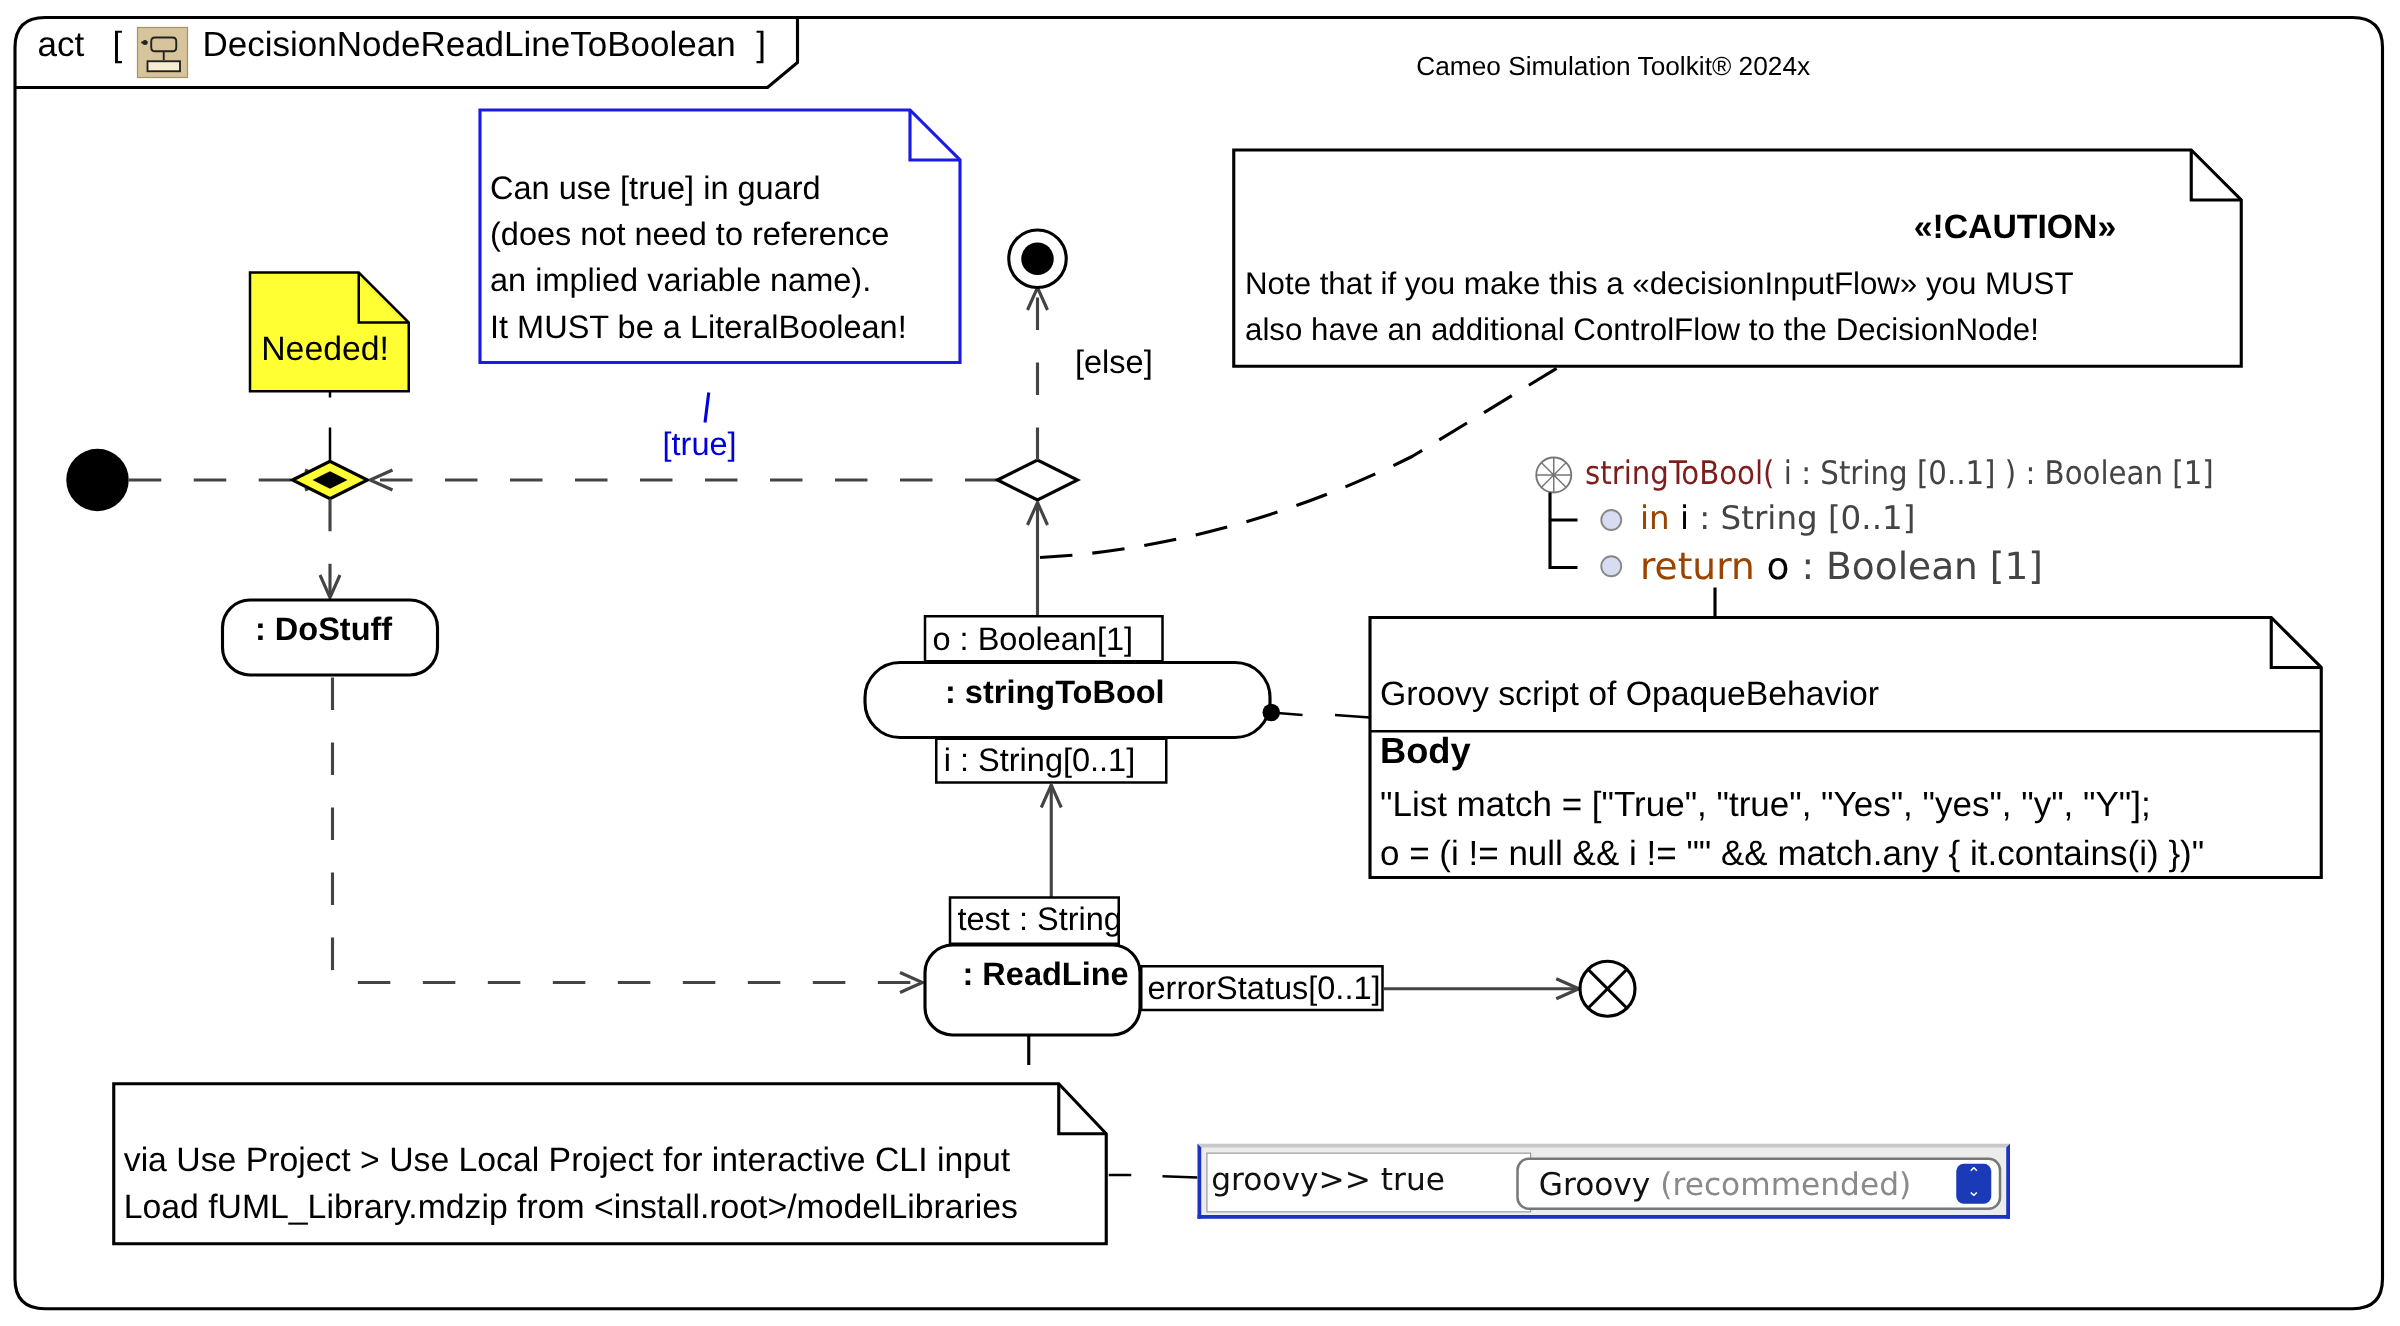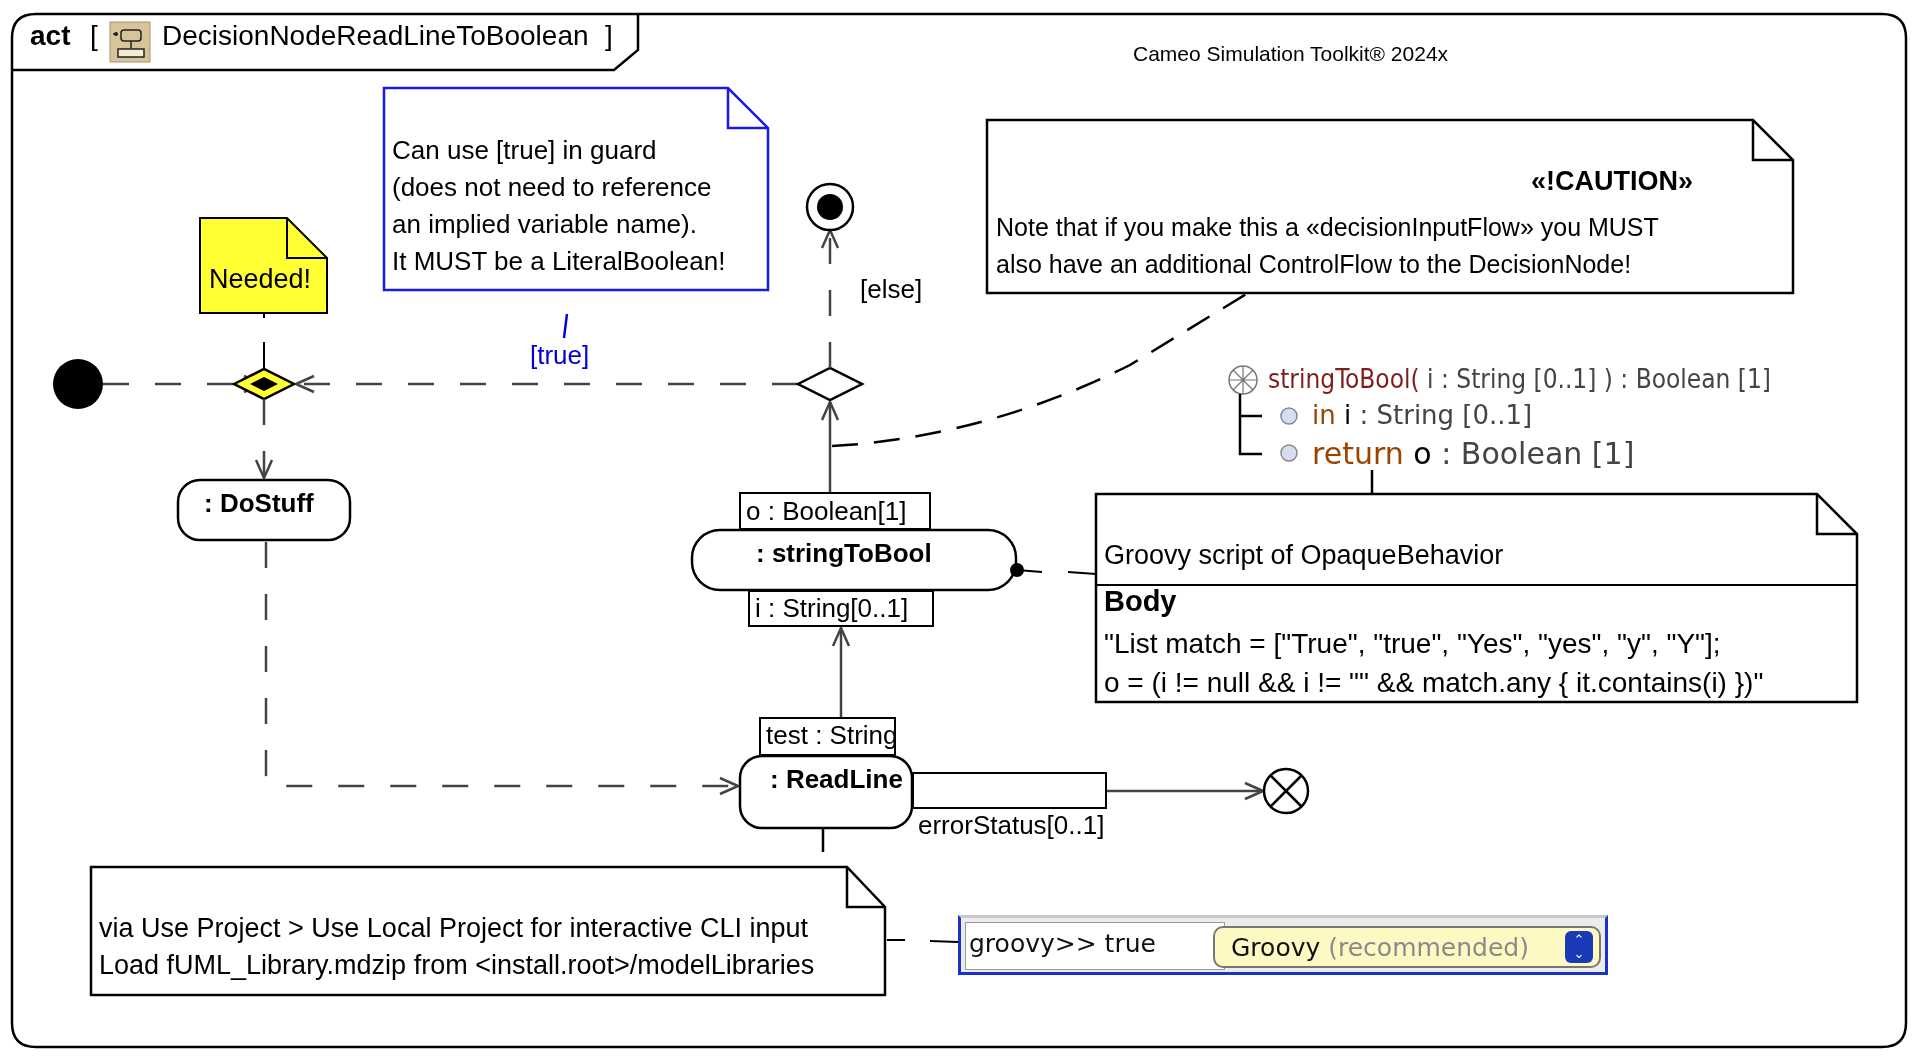--- a/index.html
+++ b/index.html
@@ -1,20 +1,20 @@
 <!DOCTYPE html>
 <html><head>
 <meta charset="utf-8">
 <style>
   html, body { margin: 0; padding: 0; background: #ffffff; }
   body { width: 1920px; height: 1061px; position: relative; overflow: hidden;
          font-family: "Liberation Sans", sans-serif; color: #000; }
   svg#diagram { position: absolute; left: 0; top: 0; }
   .t { position: absolute; white-space: nowrap; font-family: "Liberation Sans", sans-serif; }
-  .frame-kw { left: 30px; top: 20px; font-size: 28px; font-weight: bold; }
+  .frame-kw { left: 30px; top: 20px; font-size: 28px; font-weight: normal; }
   .frame-br1 { left: 90px; top: 20px; font-size: 28px; }
   .frame-name { left: 162px; top: 20px; font-size: 28px; }
   .frame-br2 { left: 605px; top: 20px; font-size: 28px; }
   .toolkit { left: 1133px; top: 42px; font-size: 21px; }
   .note-text { font-size: 26px; line-height: 37px; }
   .blue-note { left: 392px; top: 132px; }
   .needed { left: 209px; top: 264px; font-size: 27px; }
   .caution-title { left: 987px; width: 706px; top: 166px; text-align: right; font-size: 27px; font-weight: bold; }
   .caution-body { left: 996px; top: 209px; font-size: 25px; line-height: 37px; }
   .guard-true { left: 530px; top: 340px; font-size: 26px; color: #0000dd; }
@@ -29,21 +29,21 @@
   .groovy-title { left: 1104px; top: 540px; font-size: 27px; }
   .groovy-body-h { left: 1104px; top: 585px; font-size: 29px; font-weight: bold; }
   .groovy-body { left: 1104px; top: 624px; font-size: 28px; line-height: 39px; }
   .load-note { left: 99px; top: 910px; font-size: 27px; line-height: 37px; }
   .console { position: absolute; left: 958px; top: 915px; width: 650px; height: 60px;
              background: #ececec; border: 3px solid #1a32c8; border-top-color: #c8c8c8; box-sizing: border-box; }
   .console-input { position: absolute; left: 4px; top: 4px; width: 260px; height: 48px; box-sizing: border-box;
              background: #fff; border: 1px solid #999; font-family: "DejaVu Sans", sans-serif; font-size: 25px;
              padding: 6px 0 0 3px; color: #111; }
   .console-select { position: absolute; left: 252px; top: 8px; width: 388px; height: 42px; box-sizing: border-box;
-             background: #fef9c3; border: 2px solid #777; border-radius: 10px; font-family: "DejaVu Sans", sans-serif;
+             background: #ffffff; border: 2px solid #777; border-radius: 10px; font-family: "DejaVu Sans", sans-serif;
              font-size: 25px; padding: 5px 0 0 16px; color: #111; }
   .console-select .muted { color: #8a8a8a; }
   .select-arrows { position: absolute; right: 6px; top: 3px; width: 28px; height: 32px; border-radius: 6px;
              background: #1a3ab8; color: #fff; font-size: 13px; line-height: 14px; text-align: center; padding-top: 2px; box-sizing: border-box; }
 </style>
 </head>
 <body>
 
 <svg id="diagram" width="1920" height="1061" viewBox="0 0 1920 1061">
   <defs>
@@ -166,21 +166,21 @@
 
 <div class="t guard-true">[true]</div>
 <div class="t guard-else">[else]</div>
 
 <div class="t action-label" style="left:204px; top:488px;">: DoStuff</div>
 <div class="t action-label" style="left:756px; top:538px;">: stringToBool</div>
 <div class="t pin-label" style="left:746px; top:496px;">o : Boolean[1]</div>
 <div class="t pin-label" style="left:755px; top:593px;">i : String[0..1]</div>
 <div class="t action-label" style="left:770px; top:764px;">: ReadLine</div>
 <div class="t pin-label" style="left:766px; top:720px;">test : String</div>
-<div class="t pin-label" style="left:918px; top:775px;margin-top:35px;">errorStatus[0..1]</div>
+<div class="t pin-label" style="left:918px; top:775px;">errorStatus[0..1]</div>
 
 <div class="t op-sig"><span class="name">stringToBool(</span><span> i : String [0..1] ) : Boolean [1]</span></div>
 <div class="t op-in"><span class="kw-dir">in</span> <span style="color:#000">i</span><span> : String [0..1]</span></div>
 <div class="t op-ret"><span class="kw-dir">return</span> <span style="color:#000">o</span><span> : Boolean [1]</span></div>
 
 <div class="t groovy-title">Groovy script of OpaqueBehavior</div>
 <div class="t groovy-body-h">Body</div>
 <div class="t groovy-body">
   <div>"List match = ["True", "true", "Yes", "yes", "y", "Y"];</div>
   <div>o = (i != null &amp;&amp; i != "" &amp;&amp; match.any { it.contains(i) })"</div>

